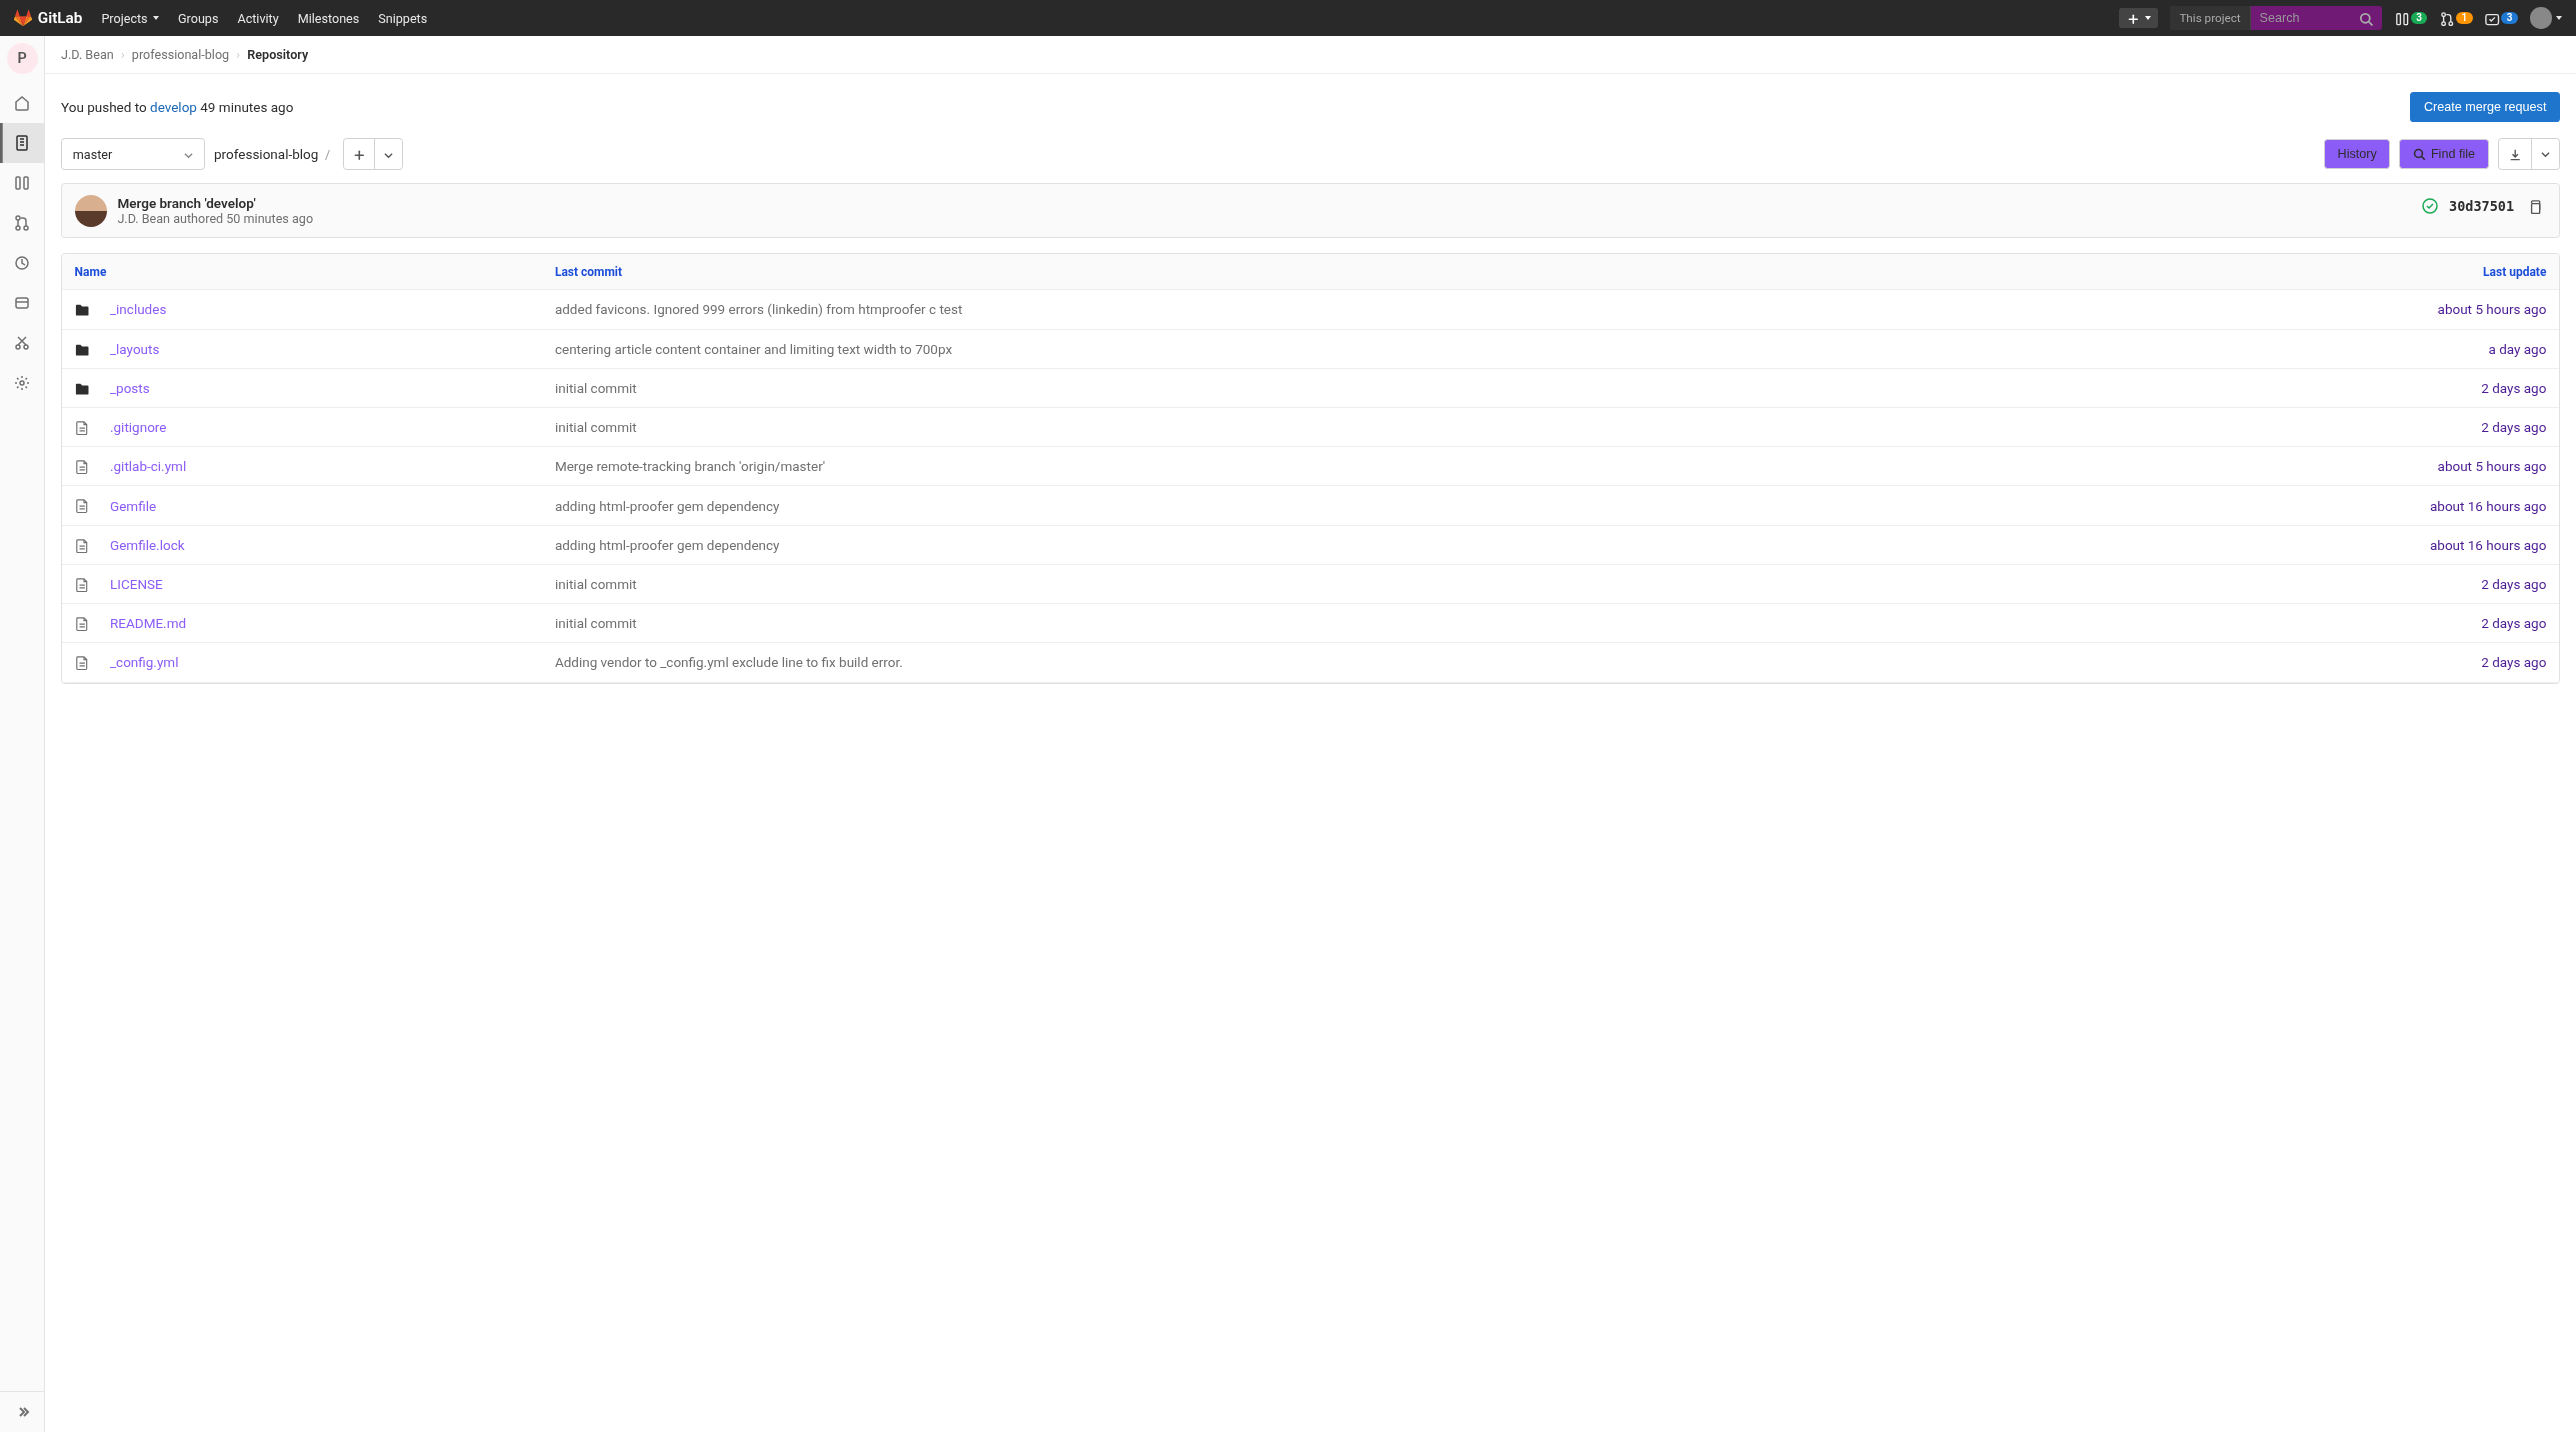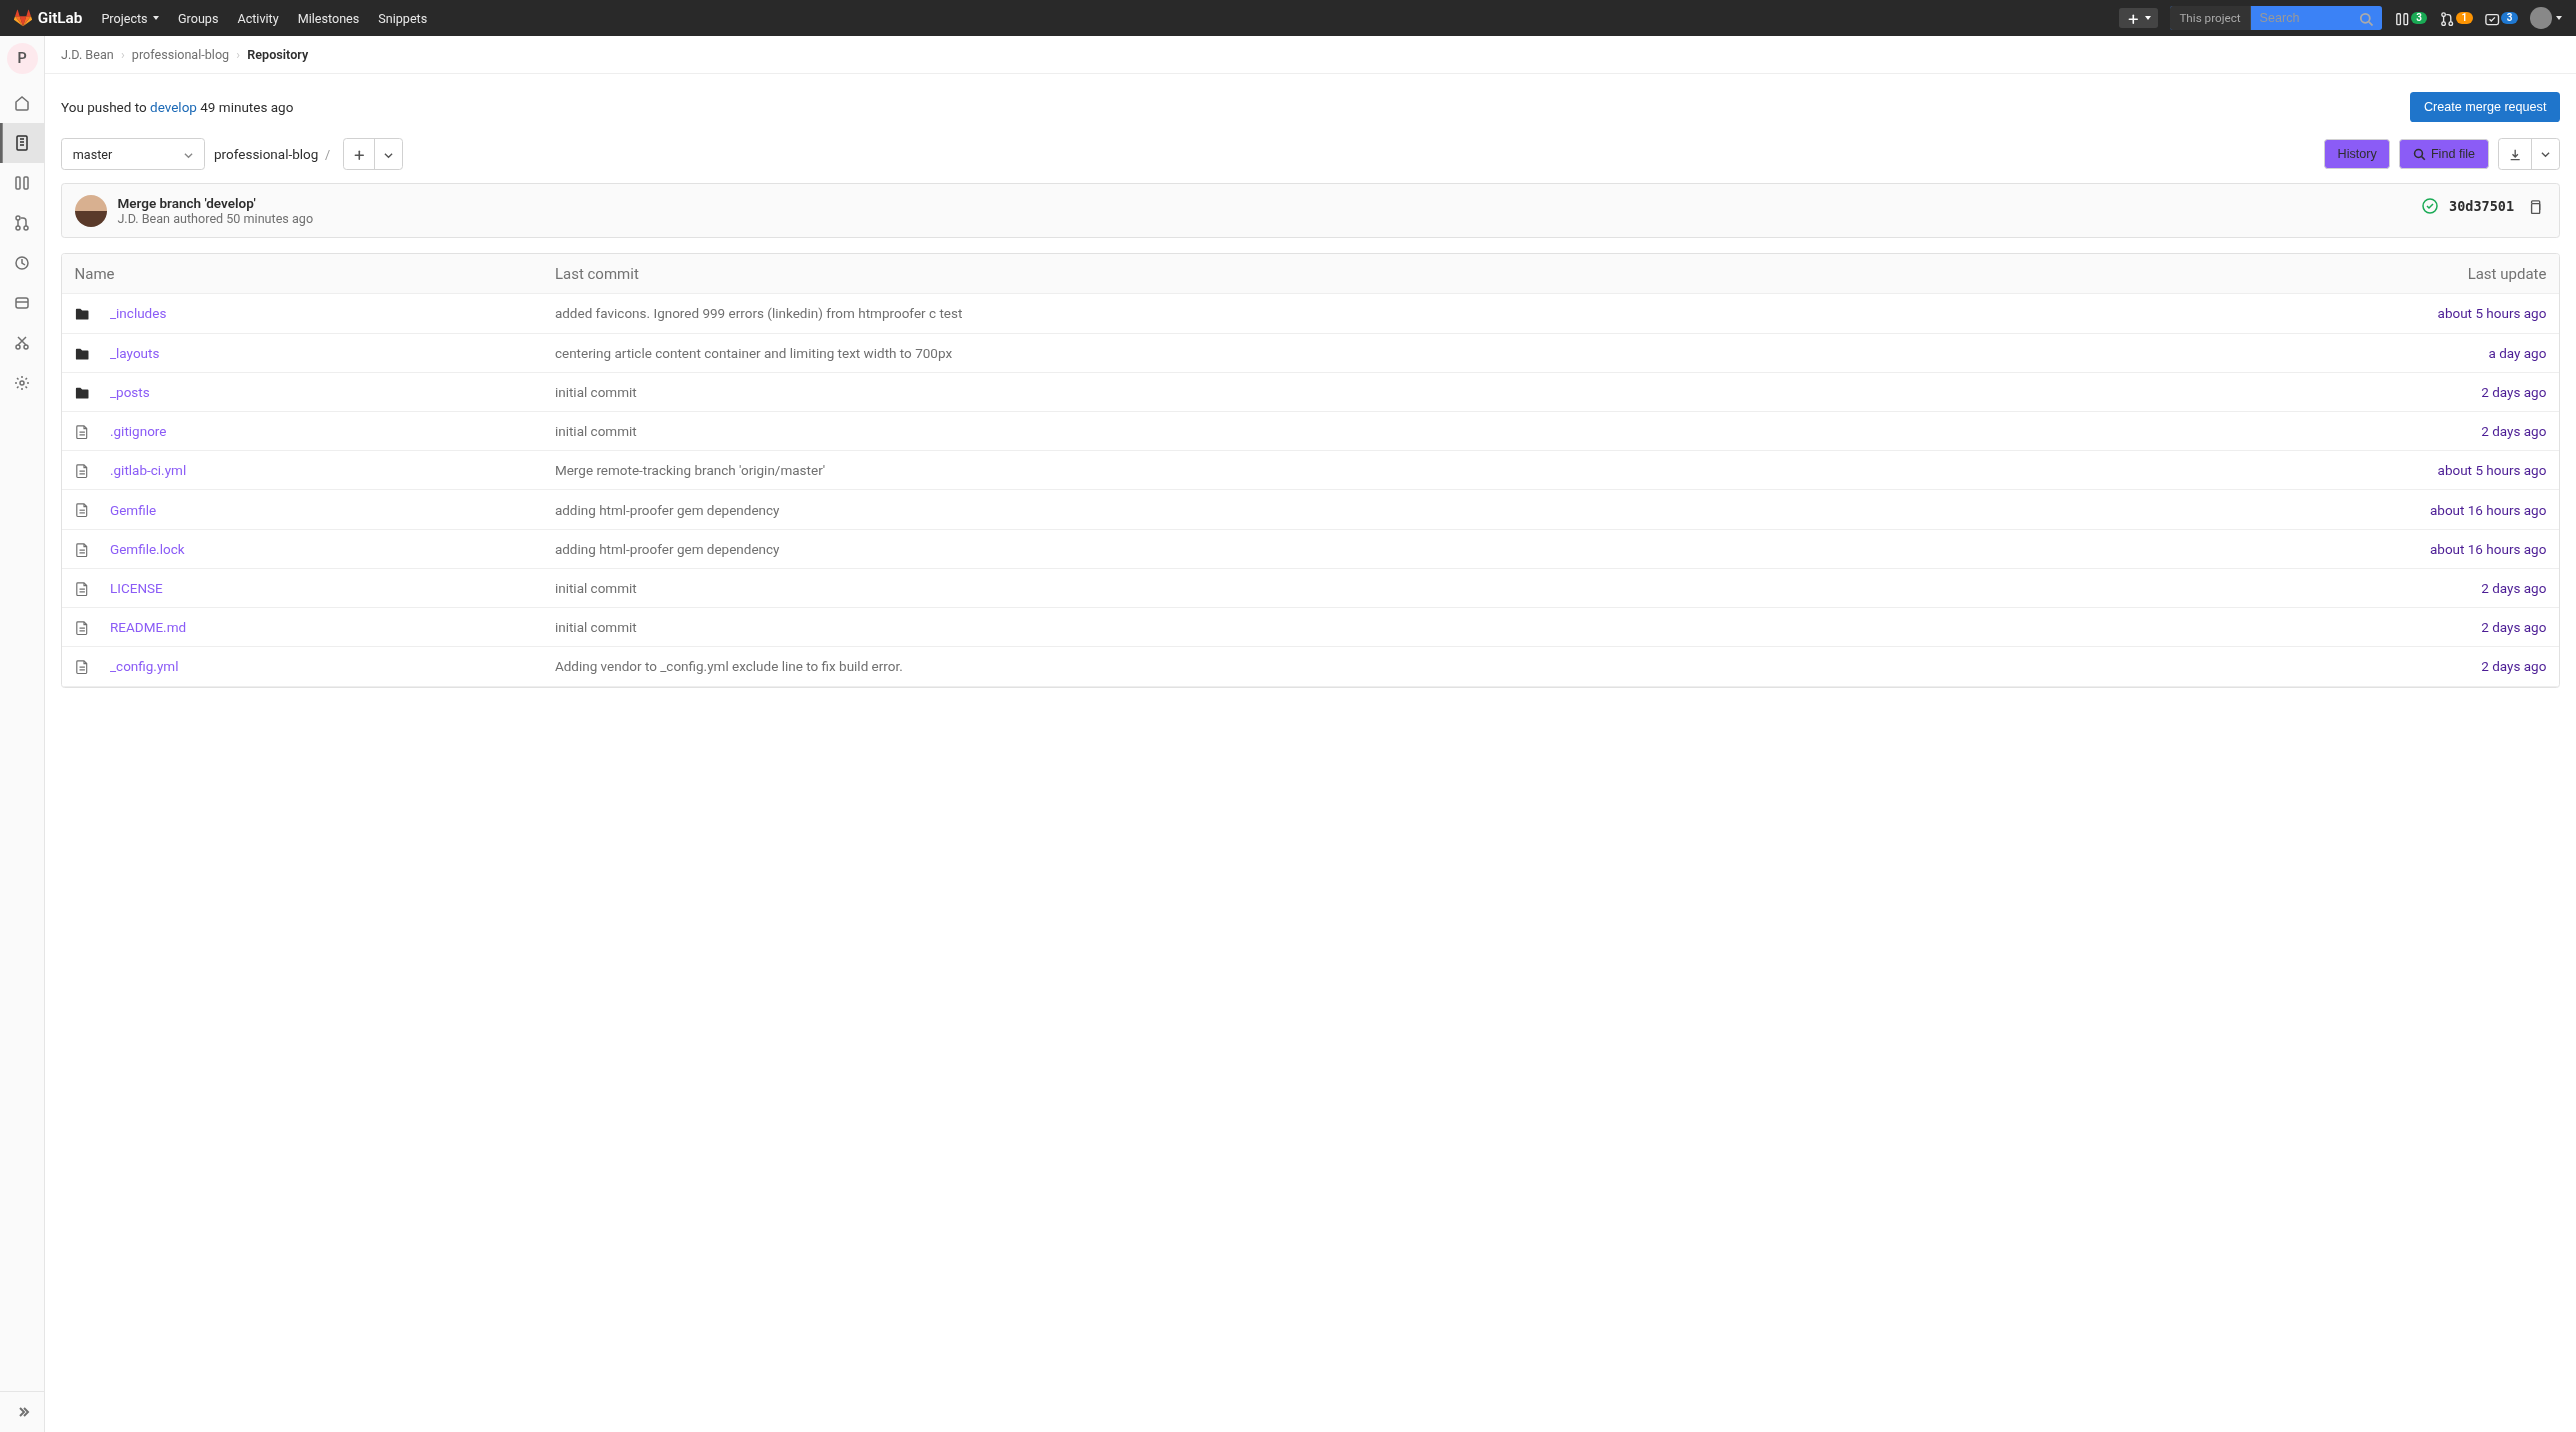--- a/index.html
+++ b/index.html
@@ -6,21 +6,21 @@
   body { font-family: -apple-system, BlinkMacSystemFont, "Segoe UI", Roboto, sans-serif; font-size: 12.6px; color: #2e2e2e; background: #fff; }
   a { text-decoration: none; color: inherit; }
 
   
   .navbar { background: #292929; height: 36px; display: flex; align-items: center; padding: 0 14.4px; color: #fff; justify-content: space-between; }
   .navbar-left { display: flex; align-items: center; gap: 1px; }
   .logo { display: flex; align-items: center; gap: 5.4px; font-weight: 600; font-size: 15.3px; margin-right: 9px; }
   .nav-link { color: #e8e8e8; padding: 7.2px 9px; font-size: 12.6px; display: inline-flex; align-items: center; gap: 3.6px; cursor: pointer; }
   .navbar-right { display: flex; align-items: center; gap: 12.6px; }
   .plus-btn { background: #444; border-radius: 2.7px; padding: 2.7px 7.2px; display: inline-flex; align-items: center; gap: 3.6px; cursor: pointer; color:#fff; }
-  .search-wrap { display: flex; align-items: center; background: #3b82f6; border-radius: 2.7px; overflow: hidden; }
+  .search-wrap { display: flex; align-items: center; background: #701a75; border-radius: 2.7px; overflow: hidden; }
   .search-scope { background: #333; color: #aaa; padding: 5.4px 9px; font-size: 11.7px; border-right: 0.9px solid #444; }
   .search-input { background: transparent; border: none; outline: none; color: #fff; padding: 5.4px 9px; width: 99px; font-size: 12.6px; }
   .search-input::placeholder { color: #999; }
   .search-icon-btn { padding: 3.6px 9px; color: #aaa; cursor: pointer; }
   .stat-icon { display: inline-flex; align-items: center; gap: 1.8px; cursor: pointer; position: relative; color:#e8e8e8; }
   .badge { font-size: 10px; color: #fff; border-radius: 7.2px; padding: 0.9px 5.4px; font-weight: 600; }
   .badge-green { background: #1aaa55; }
   .badge-orange { background: #fc9403; }
   .badge-blue { background: #1f78d1; }
   .avatar { width: 21.6px; height: 21.6px; border-radius: 50%; background: #888; display:inline-block; overflow:hidden; position:relative;}
@@ -70,21 +70,21 @@
   .commit-meta { color:#707070; font-size:12.6px;}
   .commit-right { display:flex; align-items:center; gap:10.8px;}
   .status-ok { color:#1aaa55; }
   .sha { font-family: Menlo, Consolas, monospace; font-weight:600; font-size:13.5px; color:#2e2e2e;}
   .copy-btn { cursor:pointer; color:#555; padding:3.6px;}
 
   
   .file-table { width:100%; border:0.9px solid #e1e1e1; border-top:none; border-collapse: collapse; margin-top:0; border-radius:0 0 3.6px 3.6px;}
   .file-table thead { background:#fafafa; }
   .file-table th, .file-table td { padding: 10.8px 12.6px; text-align:left; border-bottom:0.9px solid #eee; }
-  .file-table th { color:#737373; font-weight:400; font-size:15px;}
+  .file-table th { color:#1d4ed8; font-weight:700; font-size:12px;}
   .file-table td { font-size:13.5px;}
   .file-table th:last-child, .file-table td:last-child { text-align:right; }
   .file-name { display:flex; align-items:center; gap:21px; cursor:pointer; color:#8b5cf6;}
   .commit-msg { color:#707070; cursor:pointer;}
   .update-time { color:#4c1d95;}
   .table-wrap { border:0.9px solid #e1e1e1; border-radius:3.6px; margin-top:14.4px; overflow:hidden;}
   .table-wrap table { border:none; width:100%;}
 
   .icon-svg { display:inline-block; vertical-align:middle;}
   .caret-down::after { content:""; display:inline-block; border-left:3.6px solid transparent; border-right:3.6px solid transparent; border-top:4.5px solid currentColor; margin-left:1.8px; vertical-align:middle;}

